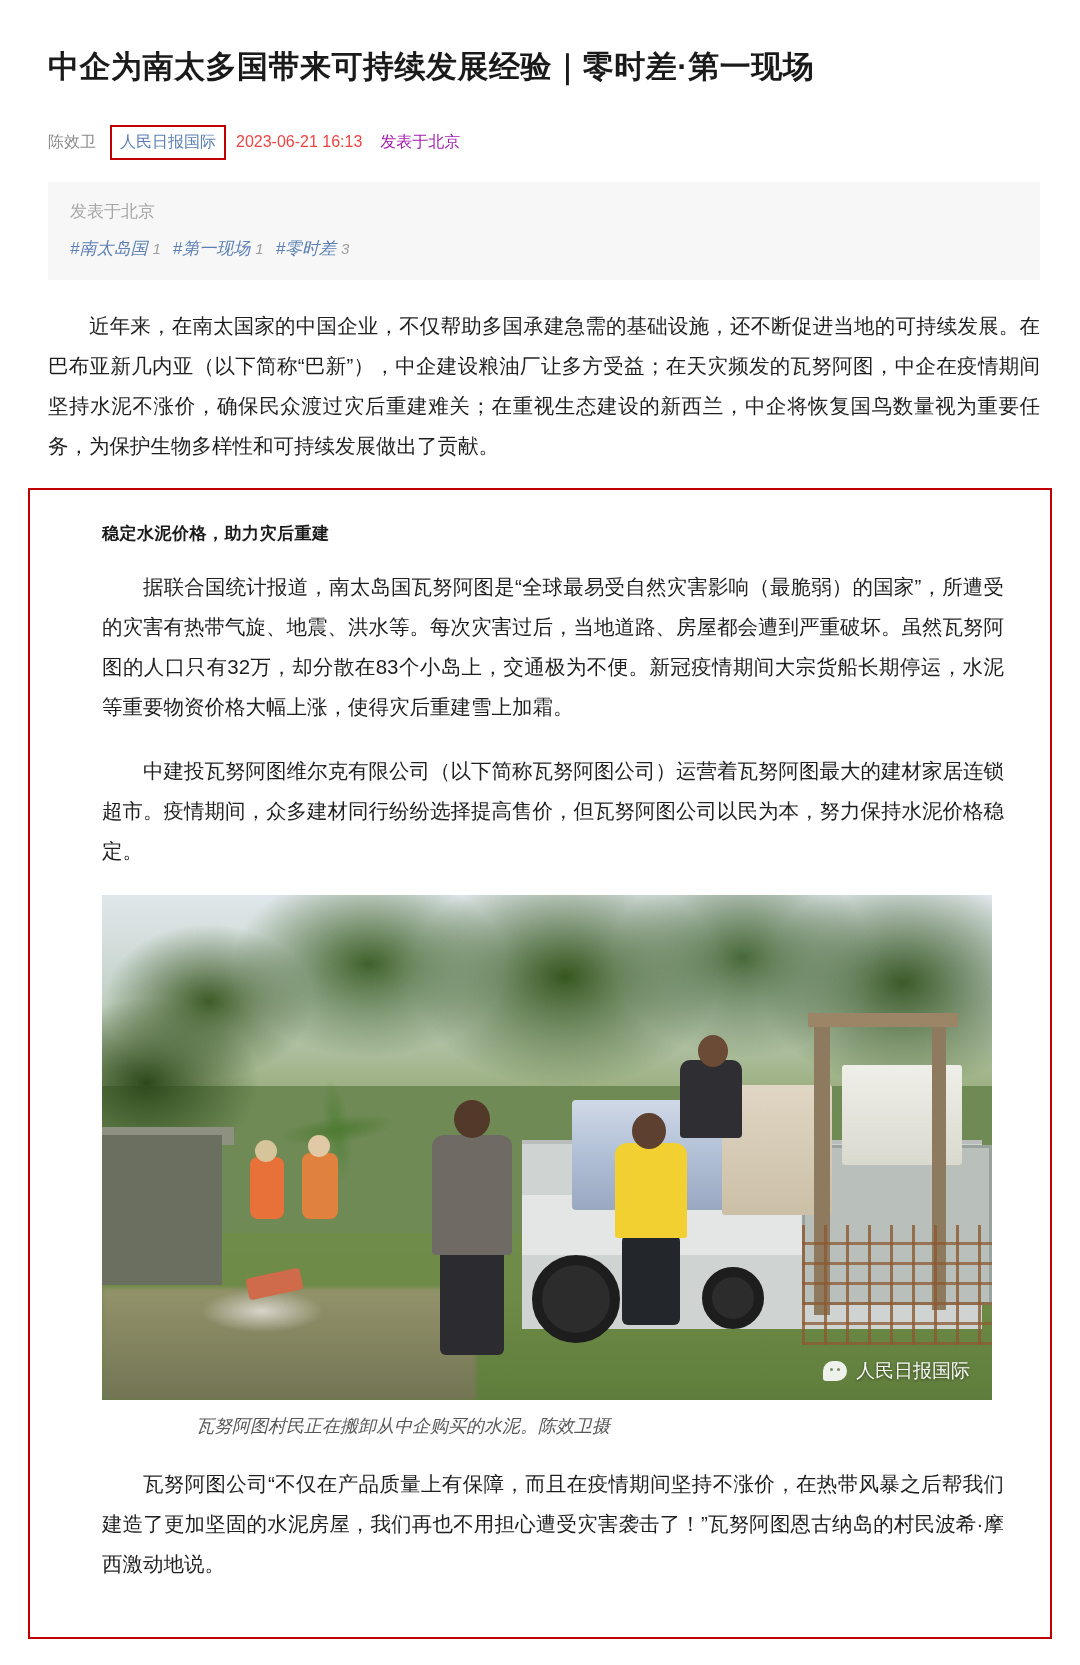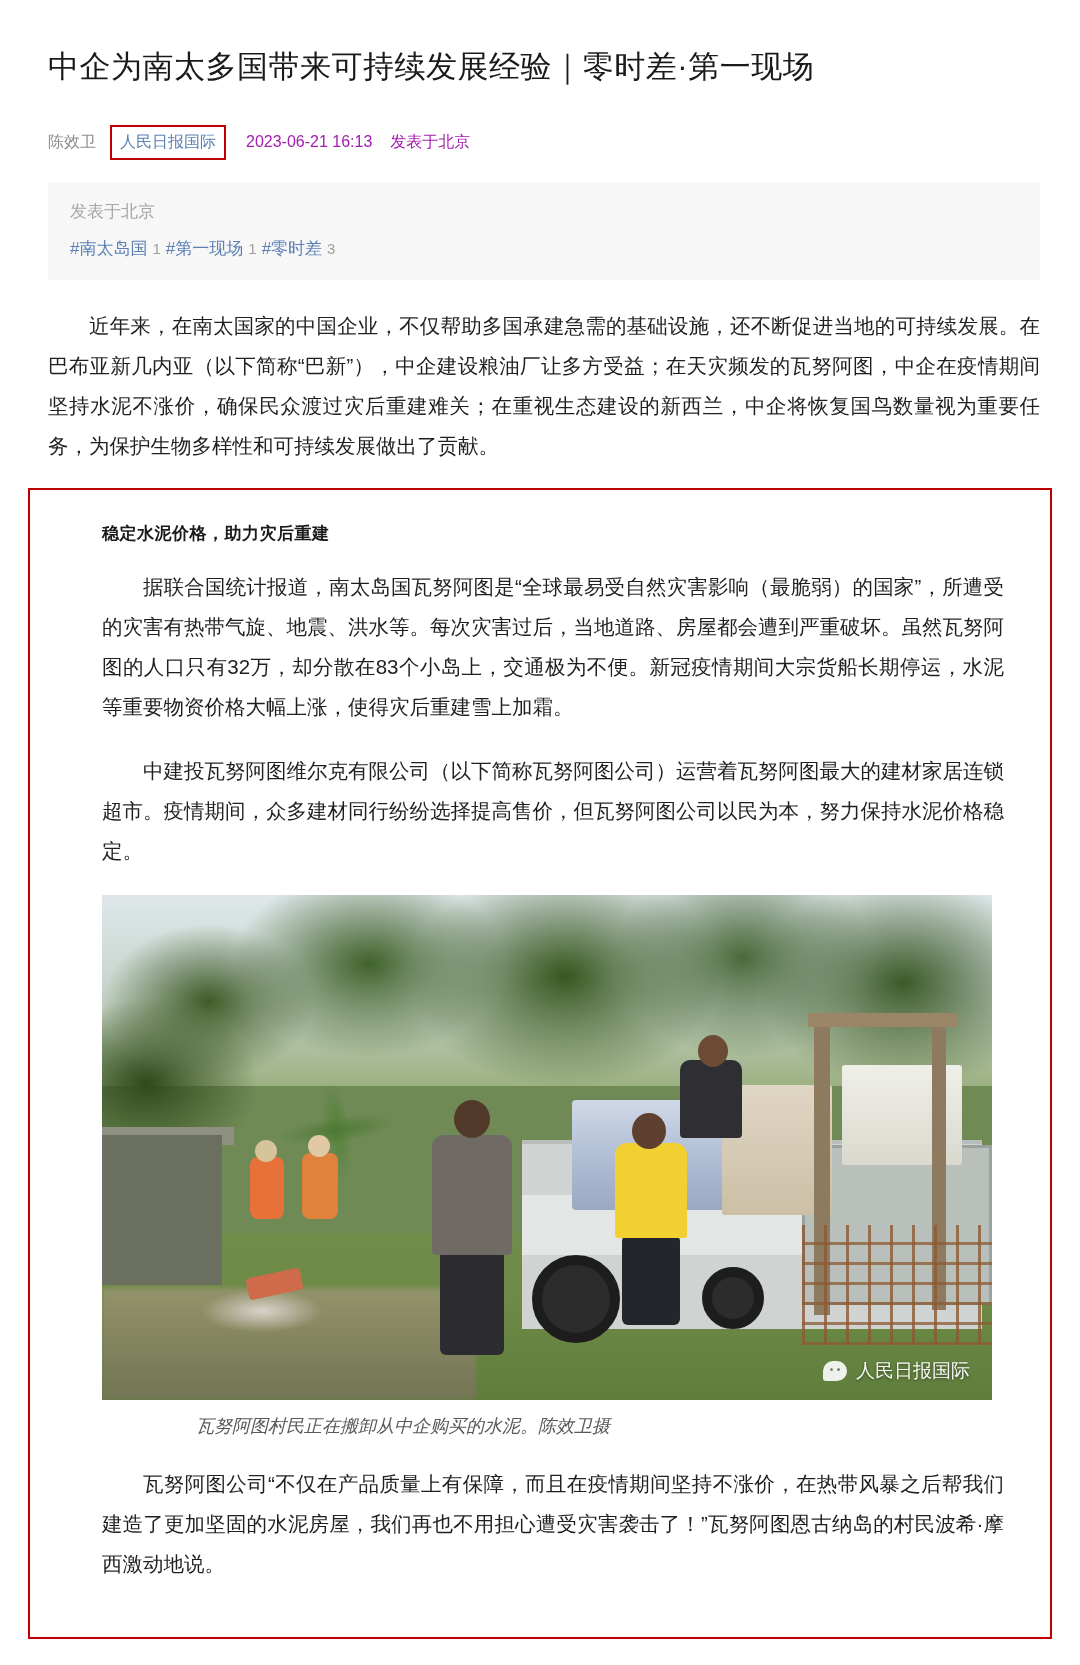--- a/index.html
+++ b/index.html
@@ -16,21 +16,21 @@
     position: relative;
   }
   .page {
     width: 1080px;
     height: 1665px;
     position: relative;
     box-sizing: border-box;
   }
   .article-title {
     font-size: 31px;
-    font-weight: 400;
+    font-weight: 700;
     color: #1a1a1a;
     letter-spacing: 0.5px;
     padding: 24px 40px 0 48px;
     line-height: 1.4;
   }
   .meta-row {
     display: flex;
     align-items: center;
     gap: 0px;
     padding: 16px 40px 0 48px;
@@ -46,44 +46,44 @@
     display: inline-block;
     padding: 5px 8px;
     margin-right: 10px;
     border: 2px solid #c00000;
   }
   .meta-source {
     color: #5b7fb5;
     font-size: 16px;
   }
   .meta-date {
-    color: #a21caf;
+    color: #ef4444;
     margin-right: 18px;
-    margin-left: 10px;
   }
   .meta-place {
     color: #a21caf;
   }
 
   .collection-box {
     margin: 22px 40px 0 48px;
     background: #f7f7f7;
     padding: 18px 22px 20px 22px;
     box-sizing: border-box;
   }
   .collection-label {
     color: #a6a6a6;
     font-size: 17px;
     margin-bottom: 14px;
   }
   .tag-row {
     display: flex;
     align-items: flex-start;
-    gap: 5px;
+    gap: 12px;
     font-size: 17px;
+    font-style: italic;
   }
   .tag {
     color: #5b7fb5;
   }
   .tag-count {
     color: #9e9e9e;
     margin-left: 5px;
     font-size: 15px;
   }
 

